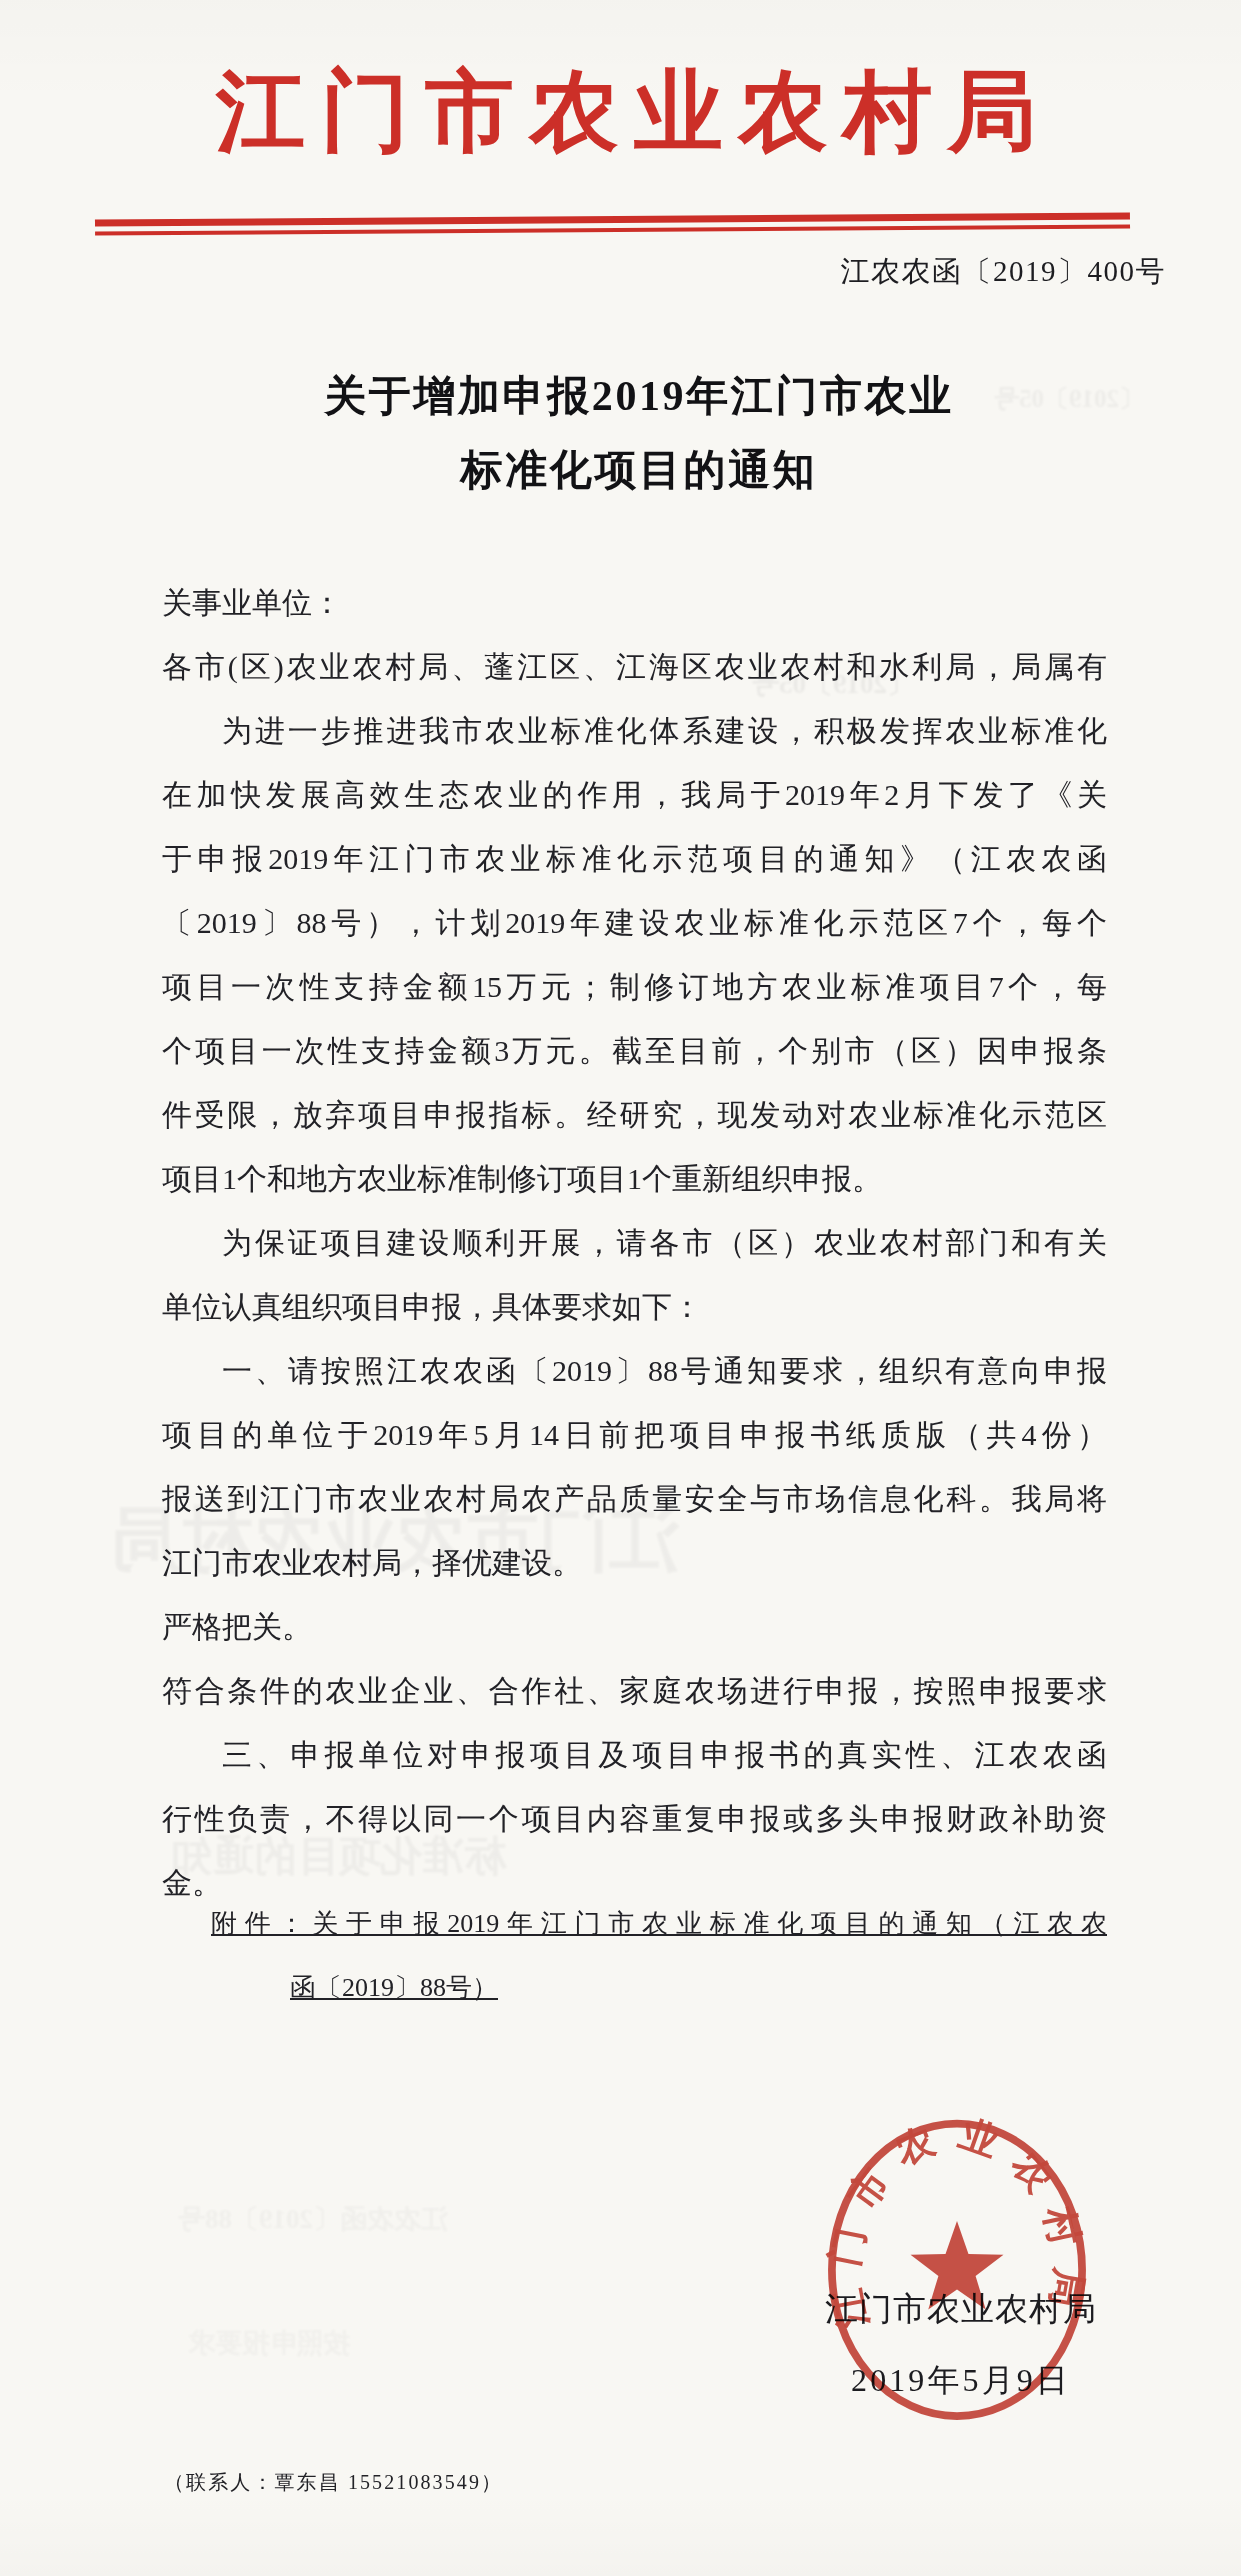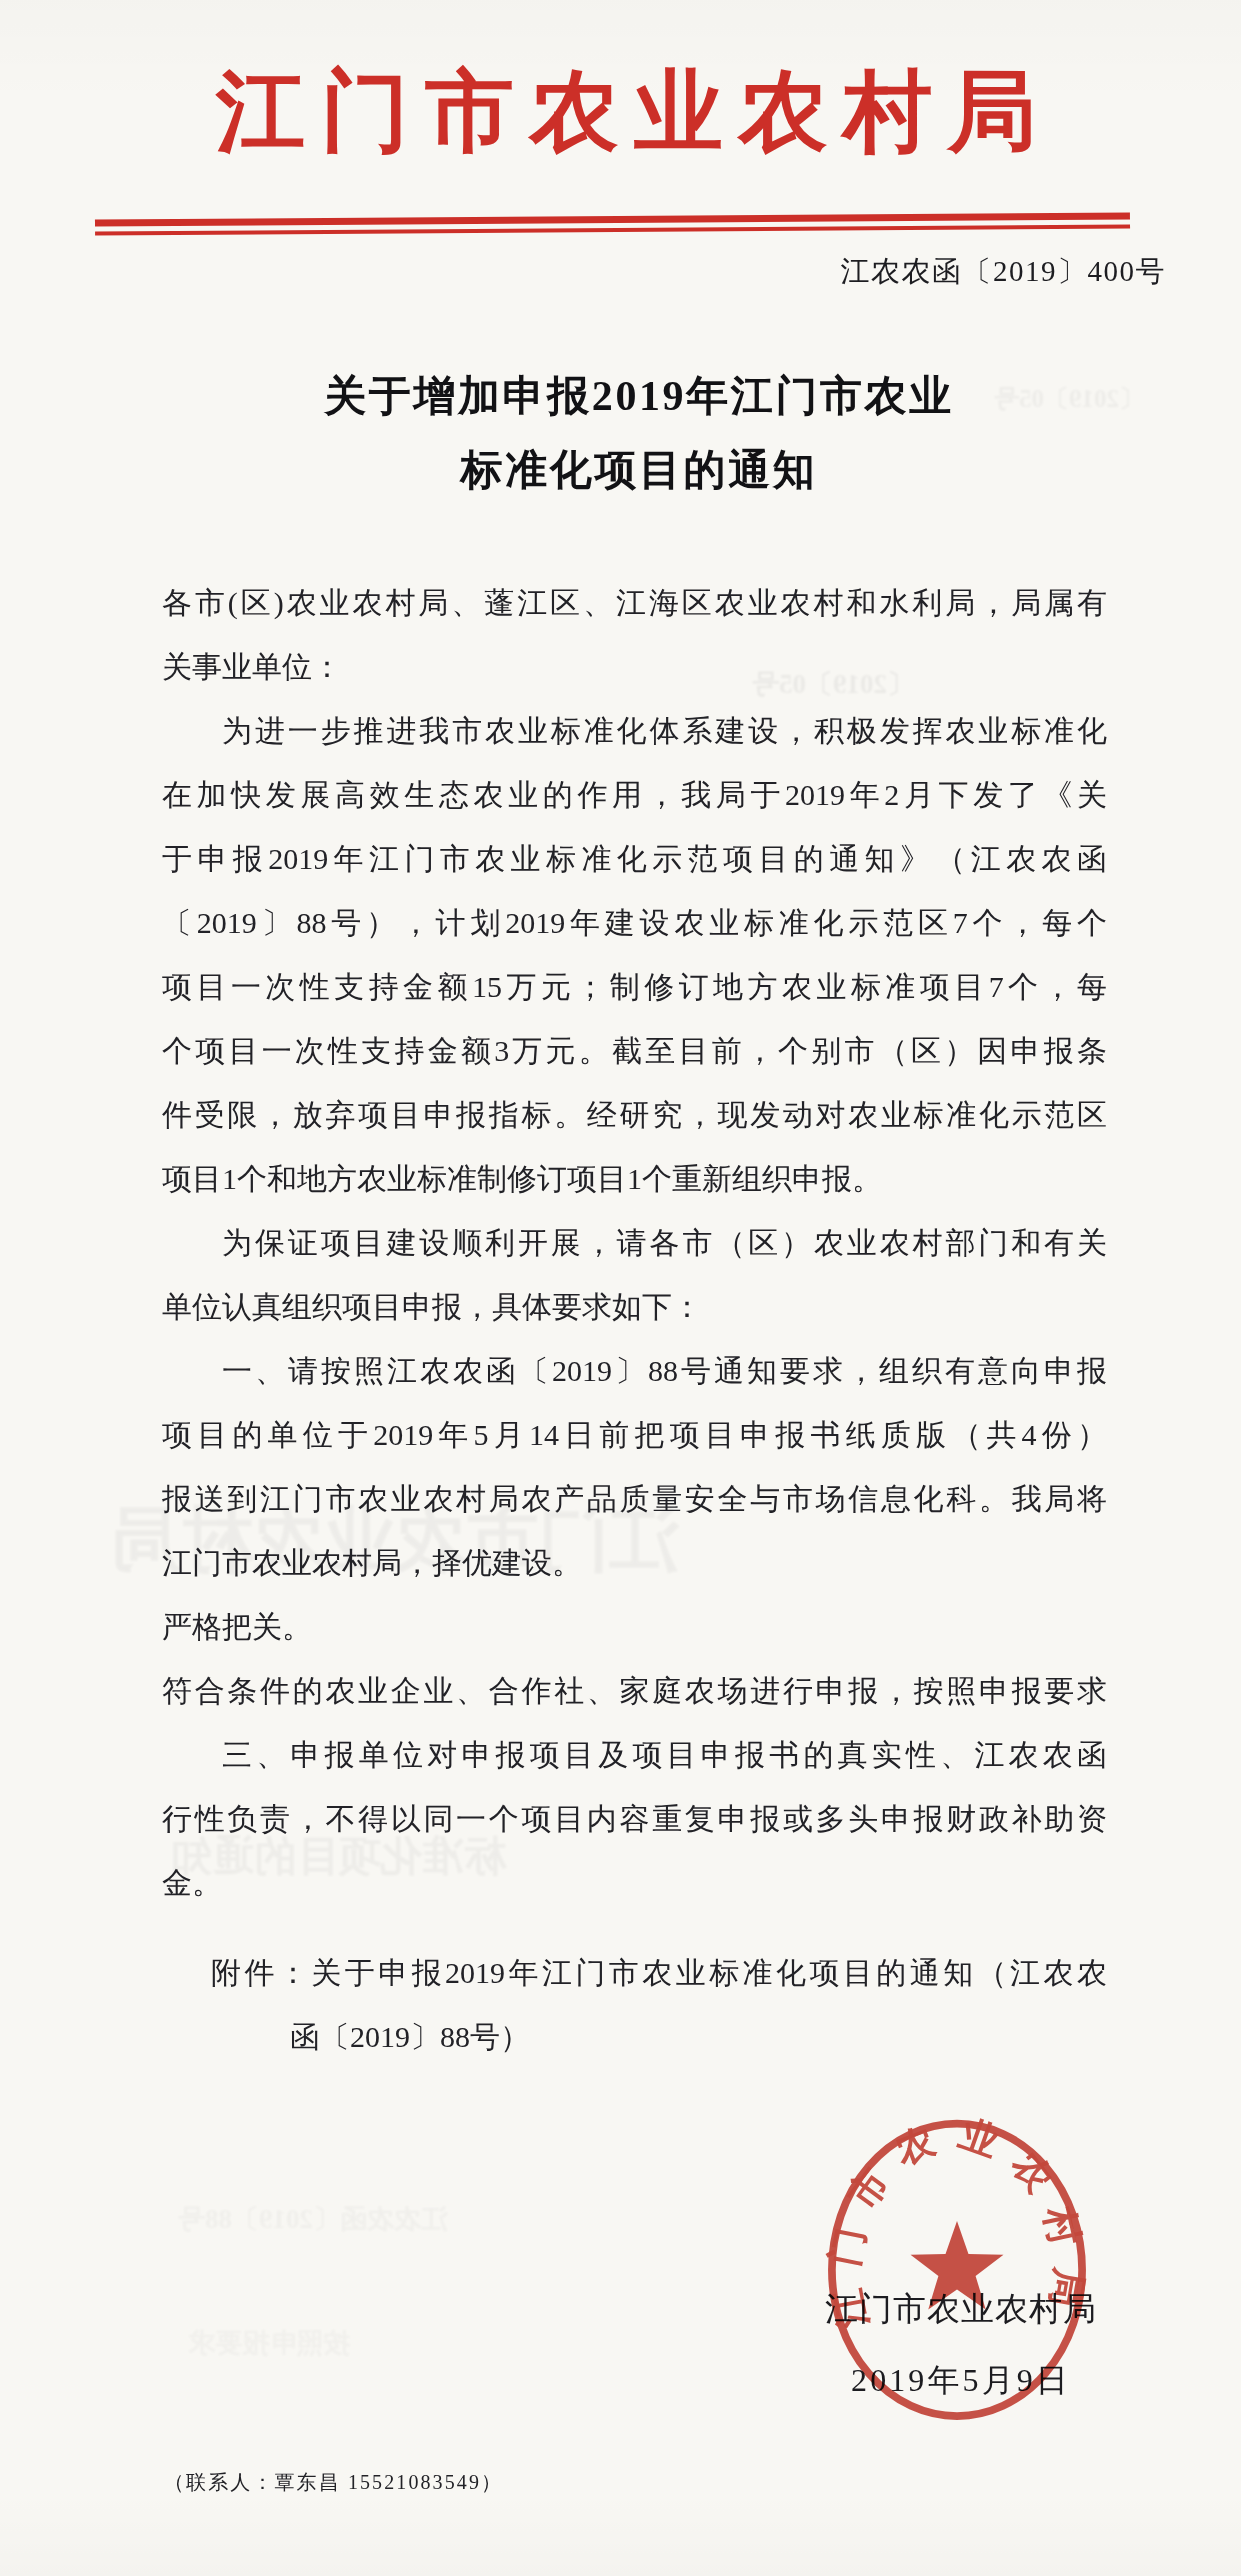--- a/index.html
+++ b/index.html
@@ -58,22 +58,22 @@
     height:64px;line-height:64px;
     white-space:nowrap;
     text-align:justify;
     text-align-last:justify;
     width:100%;
     box-sizing:border-box;
   }
   .bodyline.indent{padding-left:60px;}
   .bodyline.end{text-align-last:left;}
   .attachment-block{
-    position:absolute;left:162px;top:1941px;width:945px;
-    font-size:30px;color:#222227;
+    position:absolute;left:162px;top:1892px;width:945px;
+    font-size:26px;color:#222227;text-decoration:underline;
   }
   .attach-1{padding-left:49px;}
   .attach-2{padding-left:128px;}
   
   .signature-block{
     position:absolute;left:768px;top:2293px;width:386px;
     text-align:center;white-space:nowrap;
     color:#1c1c20;
   }
   .signature-agency{font-size:33px;line-height:33px;letter-spacing:1px;}
@@ -126,22 +126,22 @@
 
   <div class="doc-number">江农农函〔2019〕400号</div>
 
   <div class="notice-title">
     <div>关于增加申报2019年江门市农业</div>
     <div>标准化项目的通知</div>
   </div>
 
   <div class="body-block">
 
-  <div class="bodyline">各市(区)农业农村局、蓬江区、江海区农业农村和水利局，局属有</div>
-      <div class="bodyline end">关事业单位：</div>
+  <div class="bodyline end">关事业单位：</div>
+      <div class="bodyline">各市(区)农业农村局、蓬江区、江海区农业农村和水利局，局属有</div>
       <div class="bodyline indent">为进一步推进我市农业标准化体系建设，积极发挥农业标准化</div>
       <div class="bodyline">在加快发展高效生态农业的作用，我局于2019年2月下发了《关</div>
       <div class="bodyline">于申报2019年江门市农业标准化示范项目的通知》（江农农函</div>
       <div class="bodyline">〔2019〕88号），计划2019年建设农业标准化示范区7个，每个</div>
       <div class="bodyline">项目一次性支持金额15万元；制修订地方农业标准项目7个，每</div>
       <div class="bodyline">个项目一次性支持金额3万元。截至目前，个别市（区）因申报条</div>
       <div class="bodyline">件受限，放弃项目申报指标。经研究，现发动对农业标准化示范区</div>
       <div class="bodyline end">项目1个和地方农业标准制修订项目1个重新组织申报。</div>
       <div class="bodyline indent">为保证项目建设顺利开展，请各市（区）农业农村部门和有关</div>
       <div class="bodyline end">单位认真组织项目申报，具体要求如下：</div>

